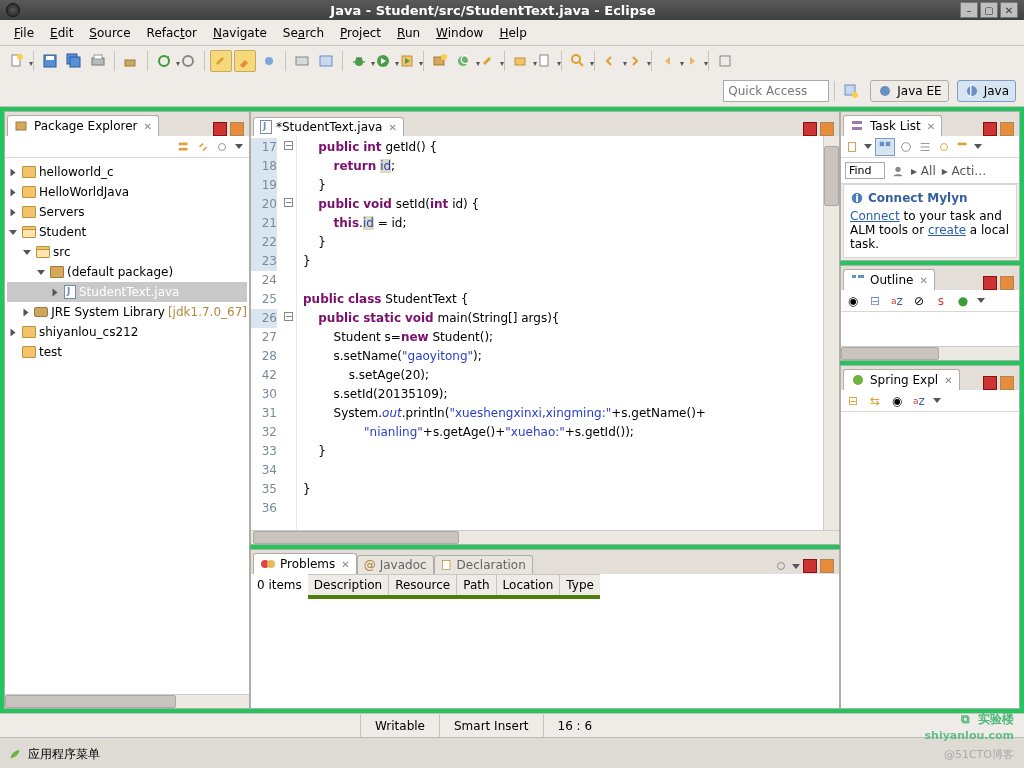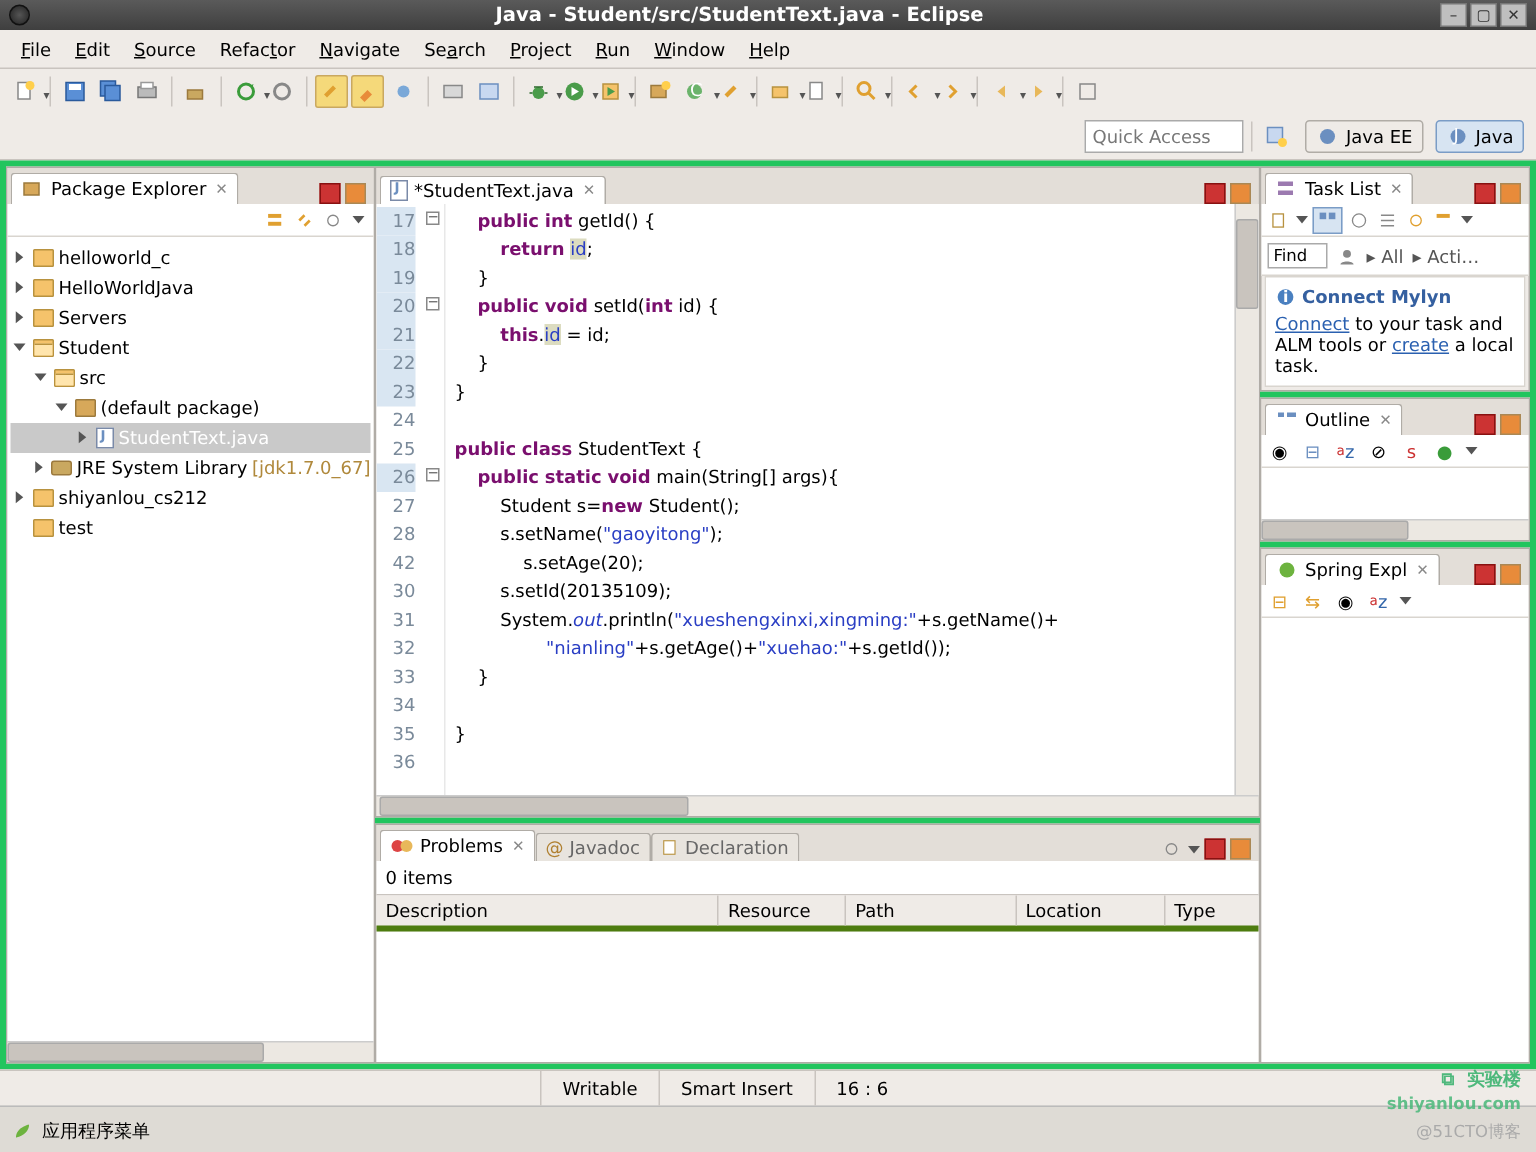--- a/index.html
+++ b/index.html
@@ -73,21 +73,21 @@
 .code { flex:1; padding:2px 6px; white-space:pre; line-height:19px; }
 .kw { color:#7a0f6e; font-weight:bold; }
 .str { color:#2a3ec4; }
 .fld2 { background:#dcdcc0; color:#2a3ec4; }
 .sty { font-style:italic; color:#2a3ec4; }
 .typ { color:#000; }
 .vscroll { width:16px; background:#ece8e2; border-left:1px solid #ccc; display:flex; flex-direction:column; }
 .vscroll .vs-thumb { width:100%; flex:0 0 60px; background:#c9c4be; border:1px solid #aaa; border-radius:2px; }
 
 
-.problems .pbody { flex:1; background:#fff; display:flex; flex-direction:column; }
+.problems .pbody { flex:1; background:#fff; display:flex; flex-direction:row; }
 .problems .summary { padding:4px 6px; }
 .ptable { border-top:1px solid #c9c4bf; }
 .pth { display:flex; background:#efebe7; border-bottom:4px solid #4d7c0f; }
 .pth .c { padding:3px 6px; border-right:1px solid #c9c4bf; }
 
 
 .tasklist .tlbody { background:#fff; padding:4px; display:flex; align-items:center; gap:6px; border-bottom:1px solid #d9d5cf; }
 .tasklist .find { width:40px; border:1px solid #aaa; padding:1px 3px; font-size:11px; }
 .mylyn { background:#fff; border:1px solid #d9d5cf; margin:0 2px 2px; padding:6px; font-size:12px; }
 .mylyn .hd { color:#3560a0; font-weight:bold; font-size:13px; display:flex; align-items:center; gap:4px; }

